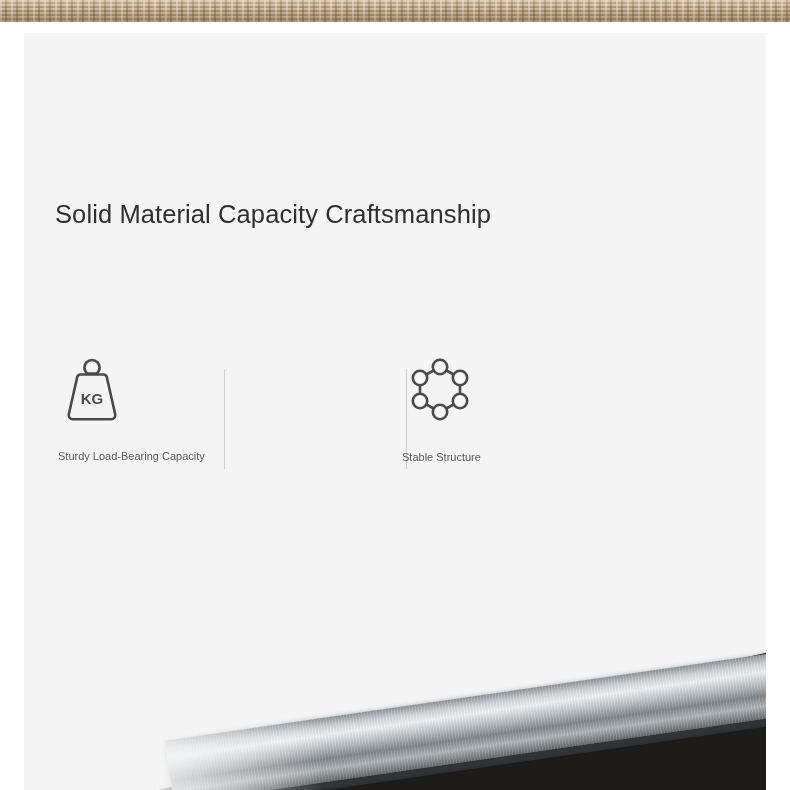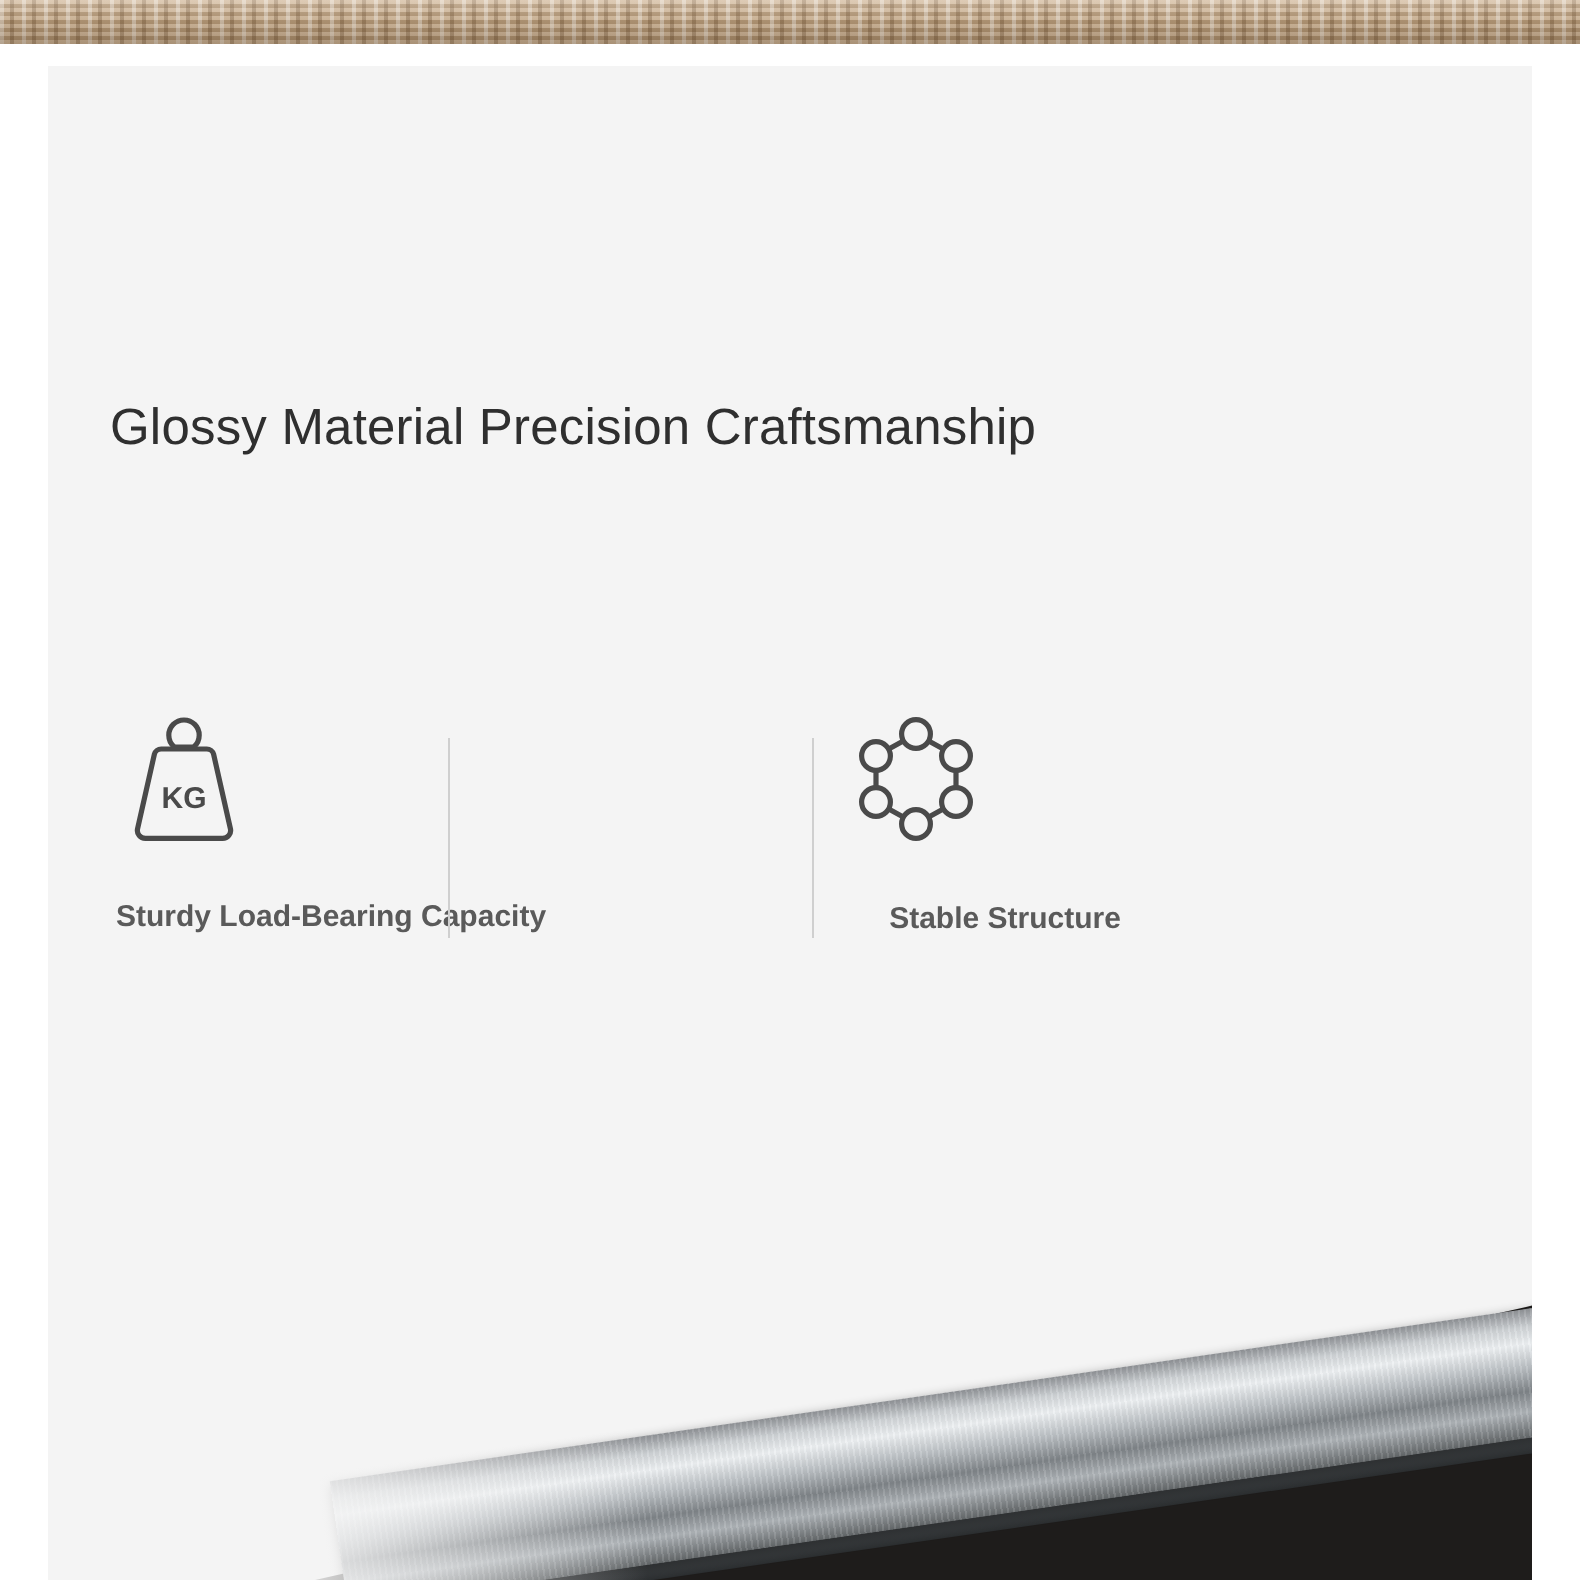--- a/index.html
+++ b/index.html
@@ -98,30 +98,28 @@
     left: 0;
     width: 100%;
     height: 82px;
     display: flex;
     align-items: center;
   }
   .feature .cap {
     position: absolute;
     left: 0;
     width: 100%;
-    text-align: center;
-    font-size: 15px;
+    font-size: 11px;
     color: #5a5a5a;
     white-space: nowrap;
-    font-weight: bold;
   }
 
   .f1 { left: 0px;   width: 165px; }
   .f2 { left: 181px; width: 165px; }
-  .f3 { left: 362px; width: 165px; }
+  .f3 { left: 344px; width: 165px; }
 
   .f1 .cap { top: 111px; }
   .f2 .cap { top: 111px; }
   .f3 .cap { top: 112px; }
 
   .divider {
     position: absolute;
     top: 30px;
     width: 1px;
     height: 100px;
@@ -198,21 +196,21 @@
 </head>
 <body>
 
 <div class="top-texture">
   <div class="weave"></div>
   <div class="shade"></div>
 </div>
 
 <div class="panel">
 
-  <div class="headline">Glossy Material Precision Craftsmanship</div>
+  <div class="headline">Solid Material Capacity Craftsmanship</div>
 
   <div class="features">
 
     <div class="feature f1">
       <div class="icon-wrap">
         <svg width="68" height="72" viewBox="0 0 68 72" fill="none" xmlns="http://www.w3.org/2000/svg">
           <path d="M34 6c-4.2 0-7.6 3.4-7.6 7.6 0 2.4 1.1 4.5 2.8 5.9h9.6a7.57 7.57 0 0 0 2.8-5.9C41.6 9.4 38.2 6 34 6Z" stroke="#4a4a4a" stroke-width="2.6" fill="none"></path>
           <path d="M22.6 20.5h22.8c1.6 0 3 1.1 3.4 2.6l8.4 37.2c.6 2.5-1.3 4.9-3.9 4.9H14.7c-2.6 0-4.5-2.4-3.9-4.9l8.4-37.2c.4-1.5 1.8-2.6 3.4-2.6Z" stroke="#4a4a4a" stroke-width="2.6" fill="none"></path>
           <text x="34" y="50" text-anchor="middle" font-family="Liberation Sans, sans-serif" font-size="15" font-weight="700" fill="#4a4a4a">KG</text>
         </svg>

